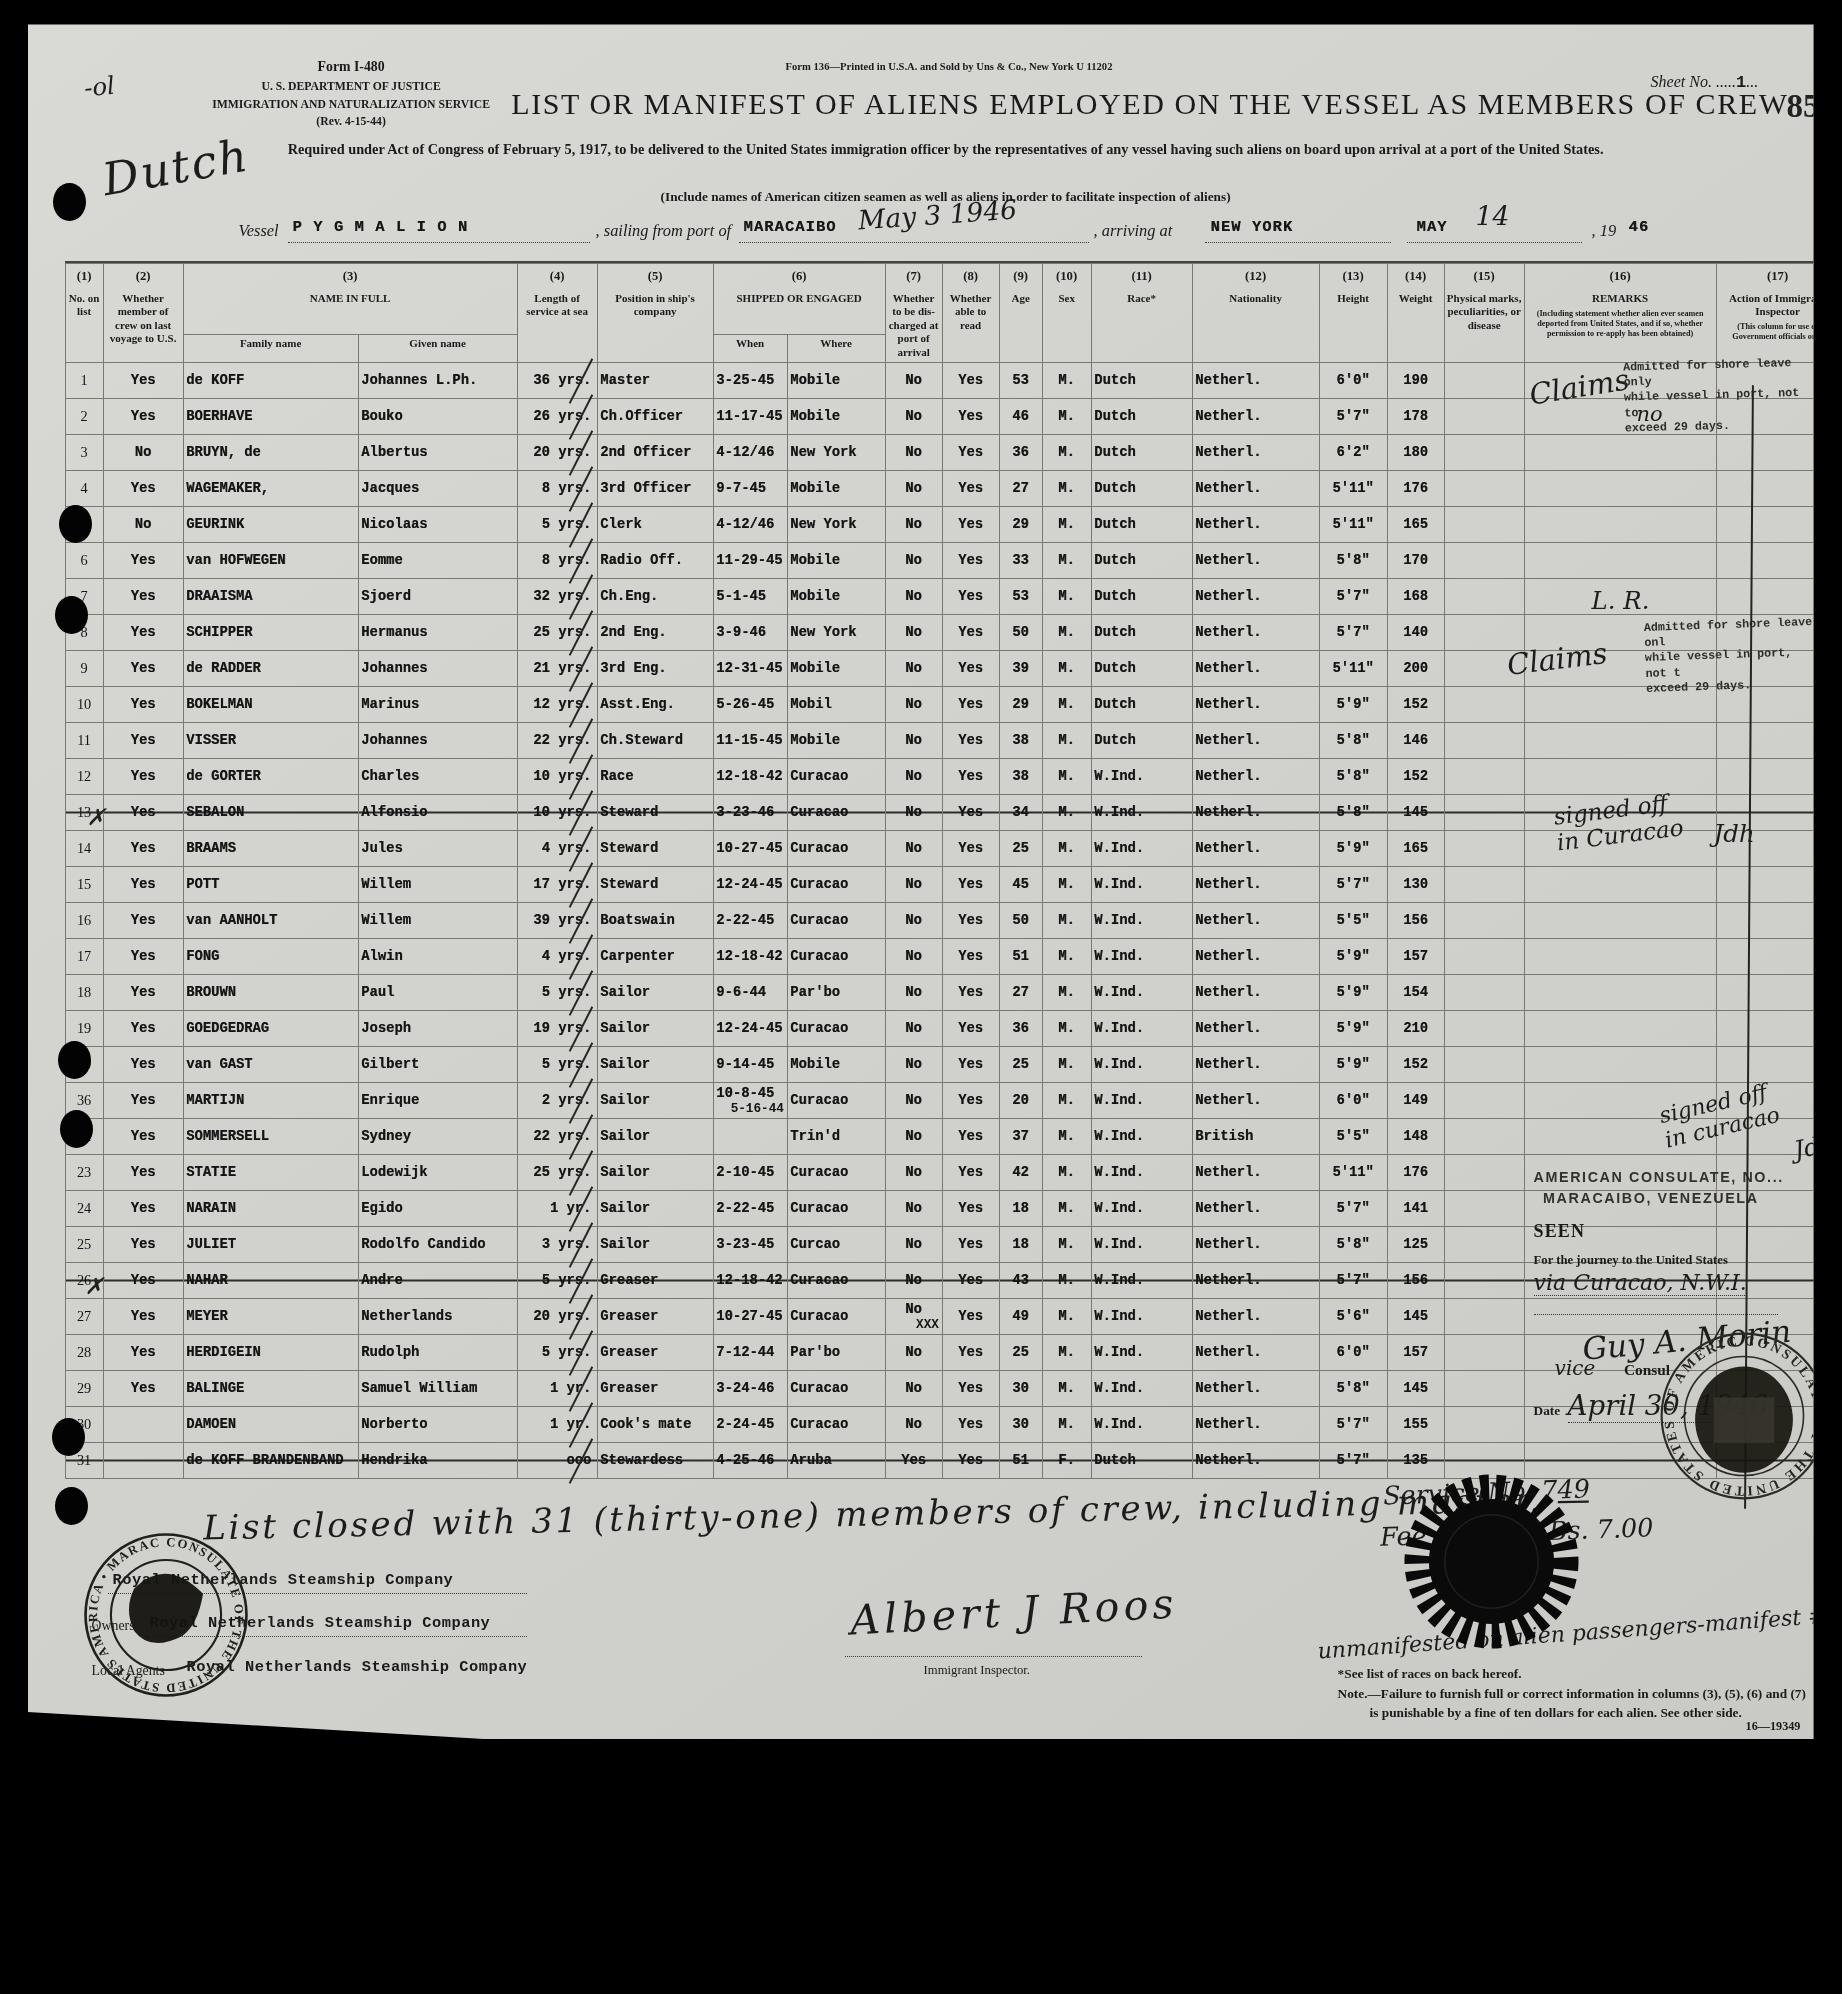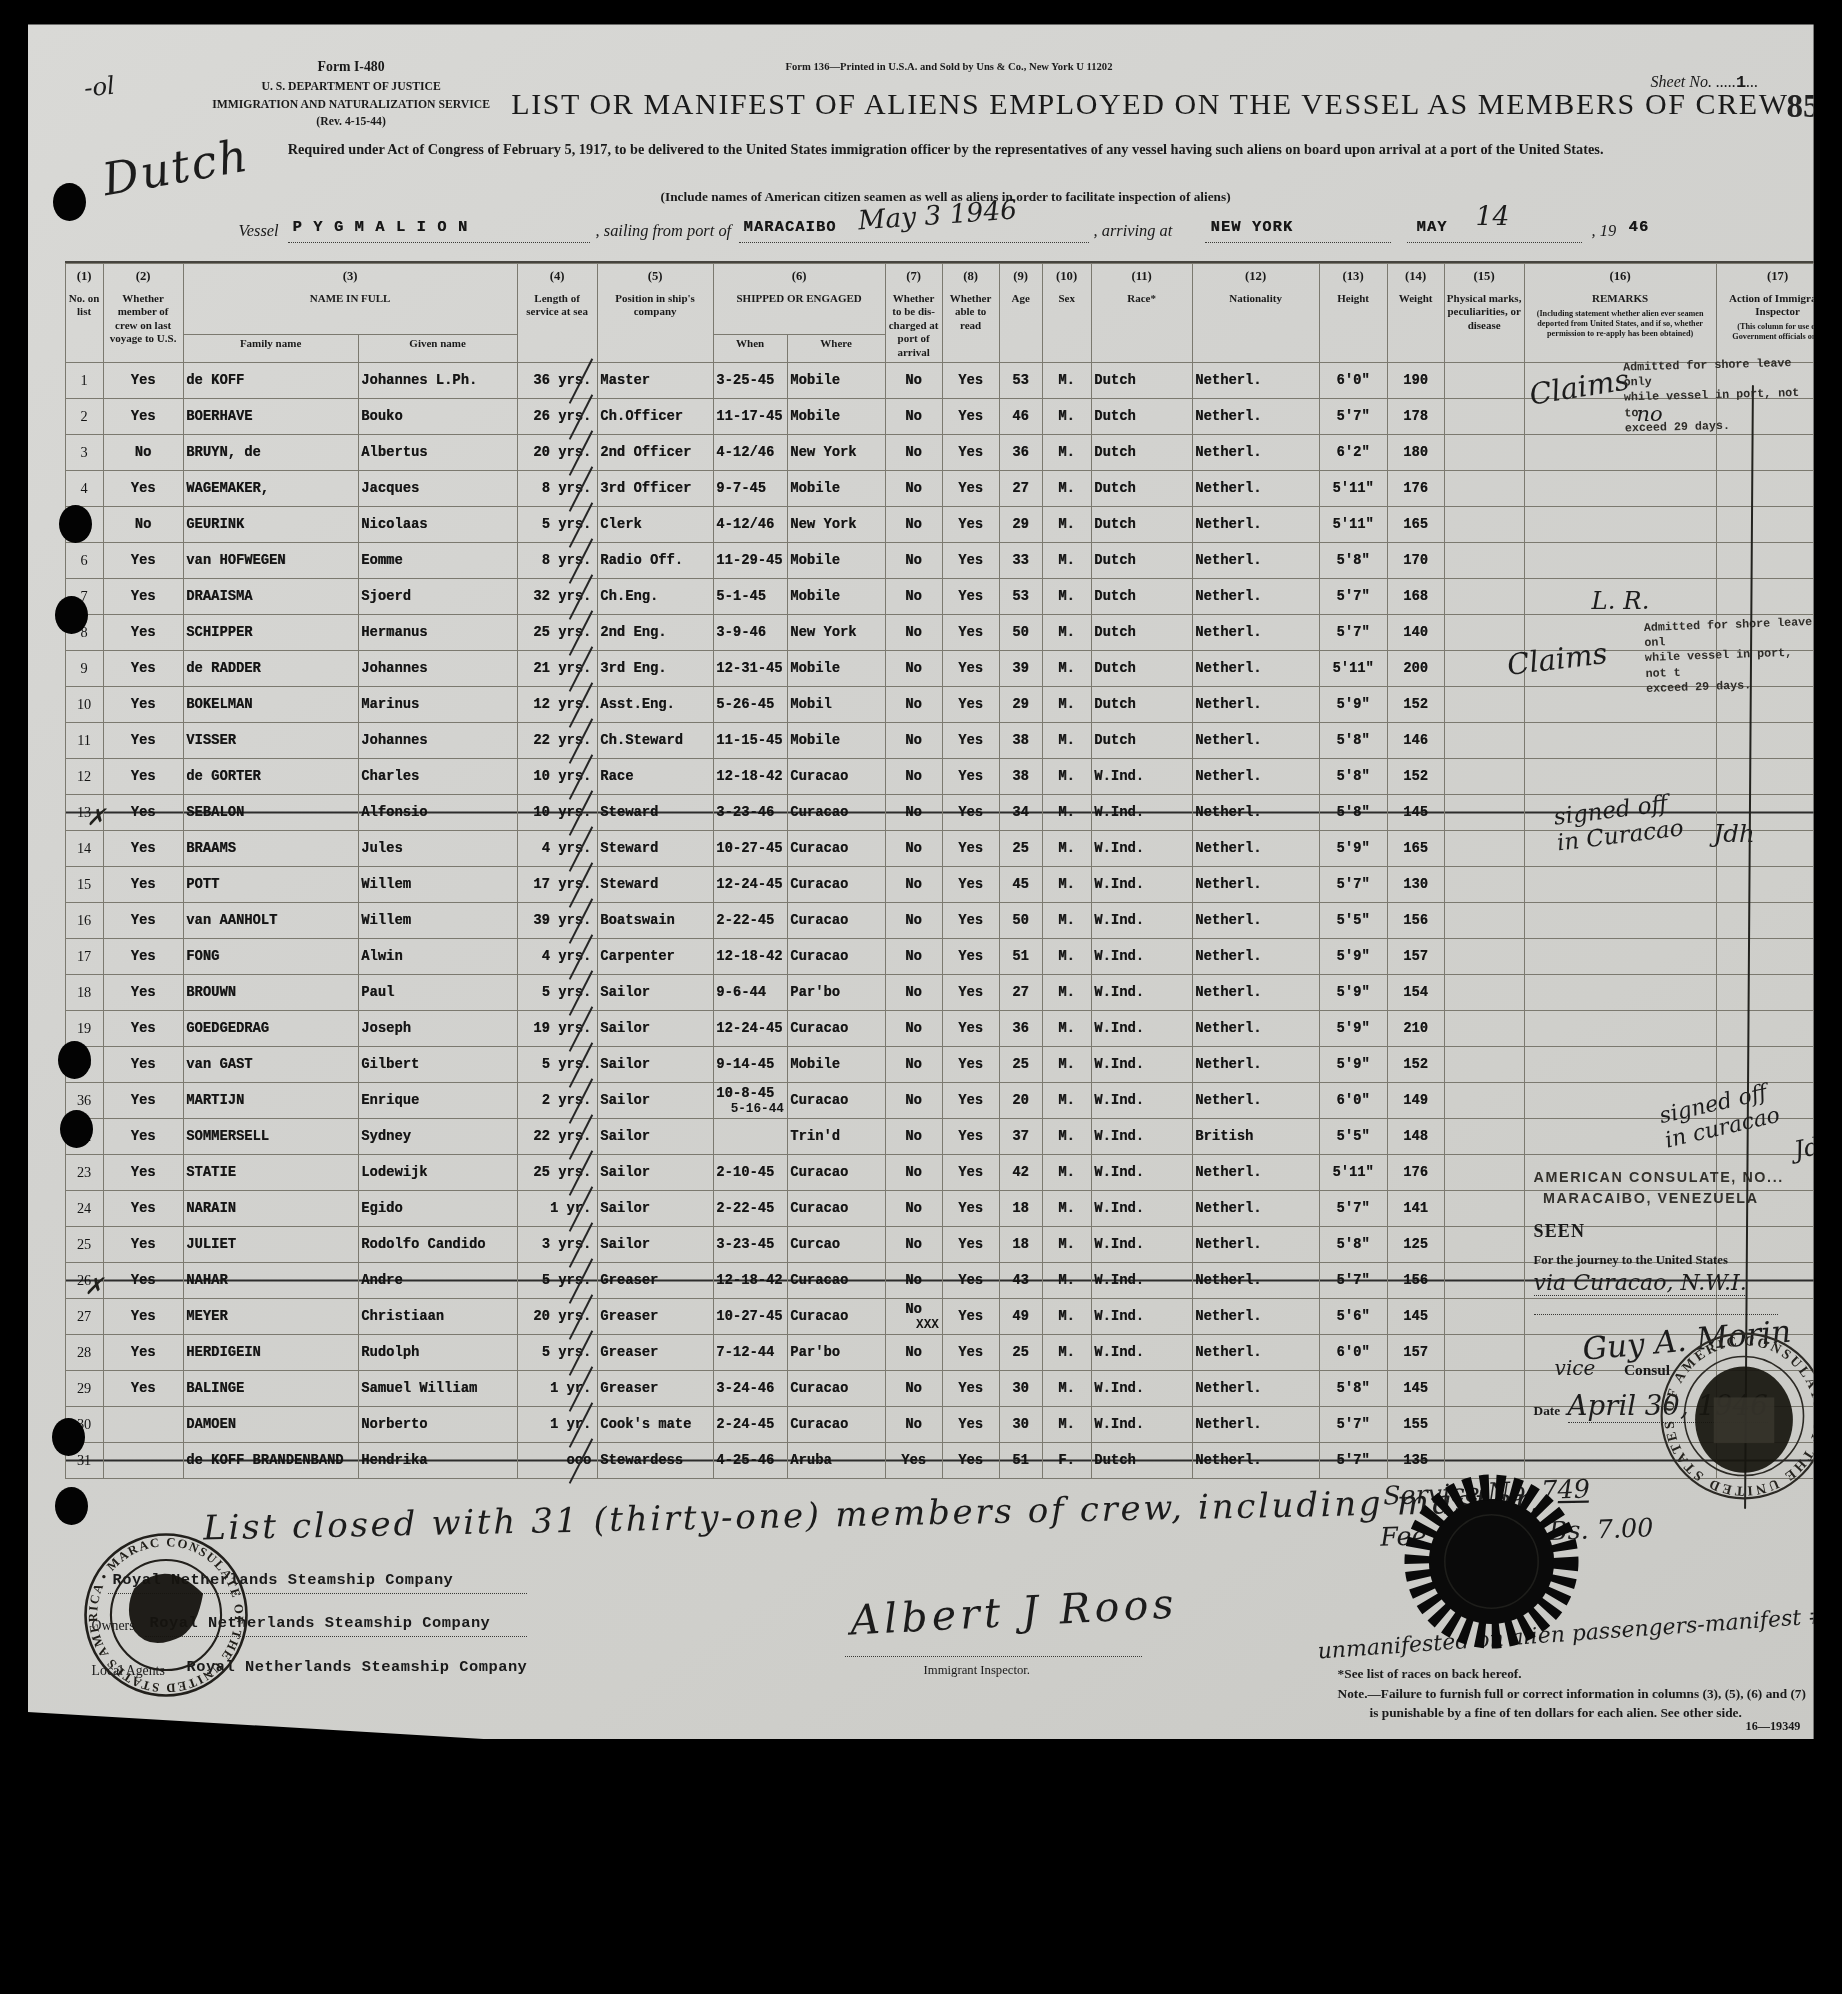--- a/index.html
+++ b/index.html
@@ -758,21 +758,21 @@
               <td class="c-ht"><span>5'7"</span></td>
               <td class="c-wt"><span>156</span></td>
               <td class="c-marks"><span></span></td>
               <td class="c-rem"><span></span></td>
               <td class="c-act"><span></span></td>
             </tr>
             <tr>
               <td class="c-no"><span>27</span></td>
               <td class="c-mem"><span>Yes</span></td>
               <td class="c-fam"><span>MEYER</span></td>
-              <td class="c-giv"><span>Christiaan</span></td>
+              <td class="c-giv"><span>Netherlands</span></td>
               <td class="c-svc"><span>20 yrs.</span></td>
               <td class="c-pos"><span>Greaser</span></td>
               <td class="c-when"><span>10-27-45</span></td>
               <td class="c-where"><span>Curacao</span></td>
               <td class="c-dis"><span>No</span><div class="sub2">XXX</div></td>
               <td class="c-read"><span>Yes</span></td>
               <td class="c-age"><span>49</span></td>
               <td class="c-sex"><span>M.</span></td>
               <td class="c-race"><span>W.Ind.</span></td>
               <td class="c-nat"><span>Netherl.</span></td>

